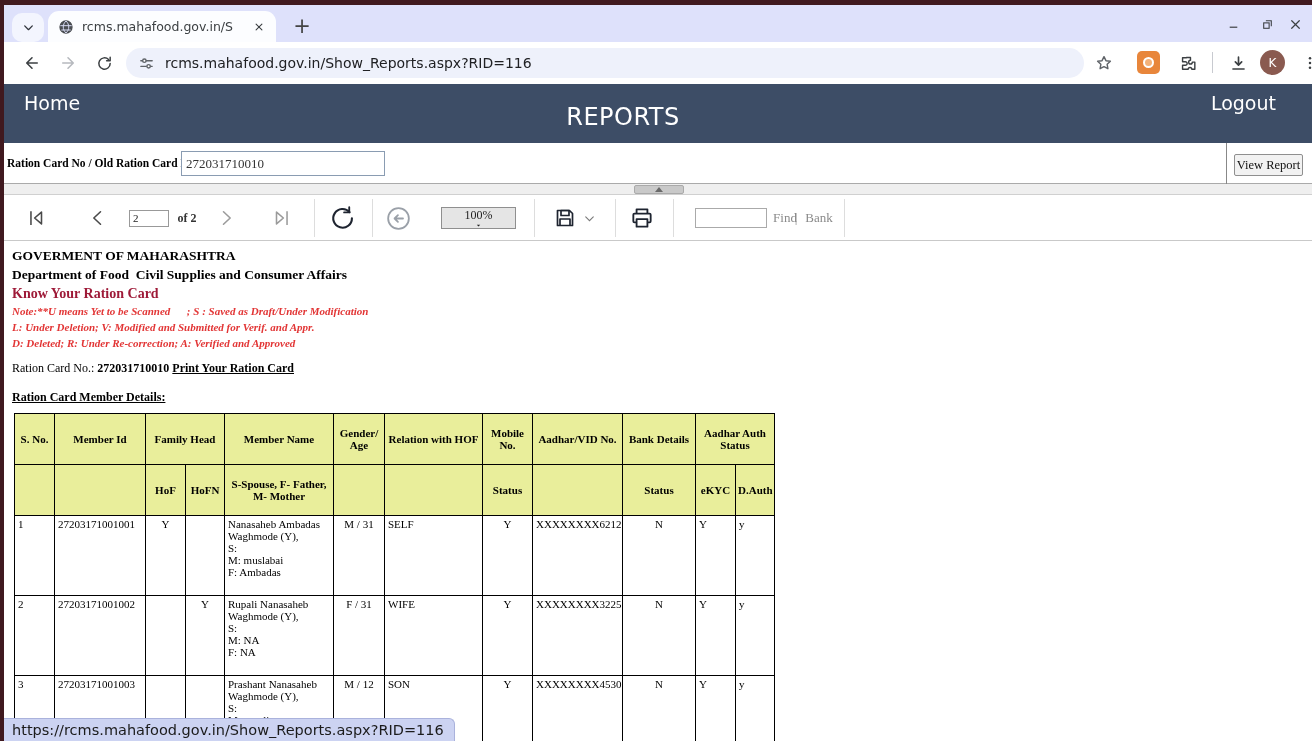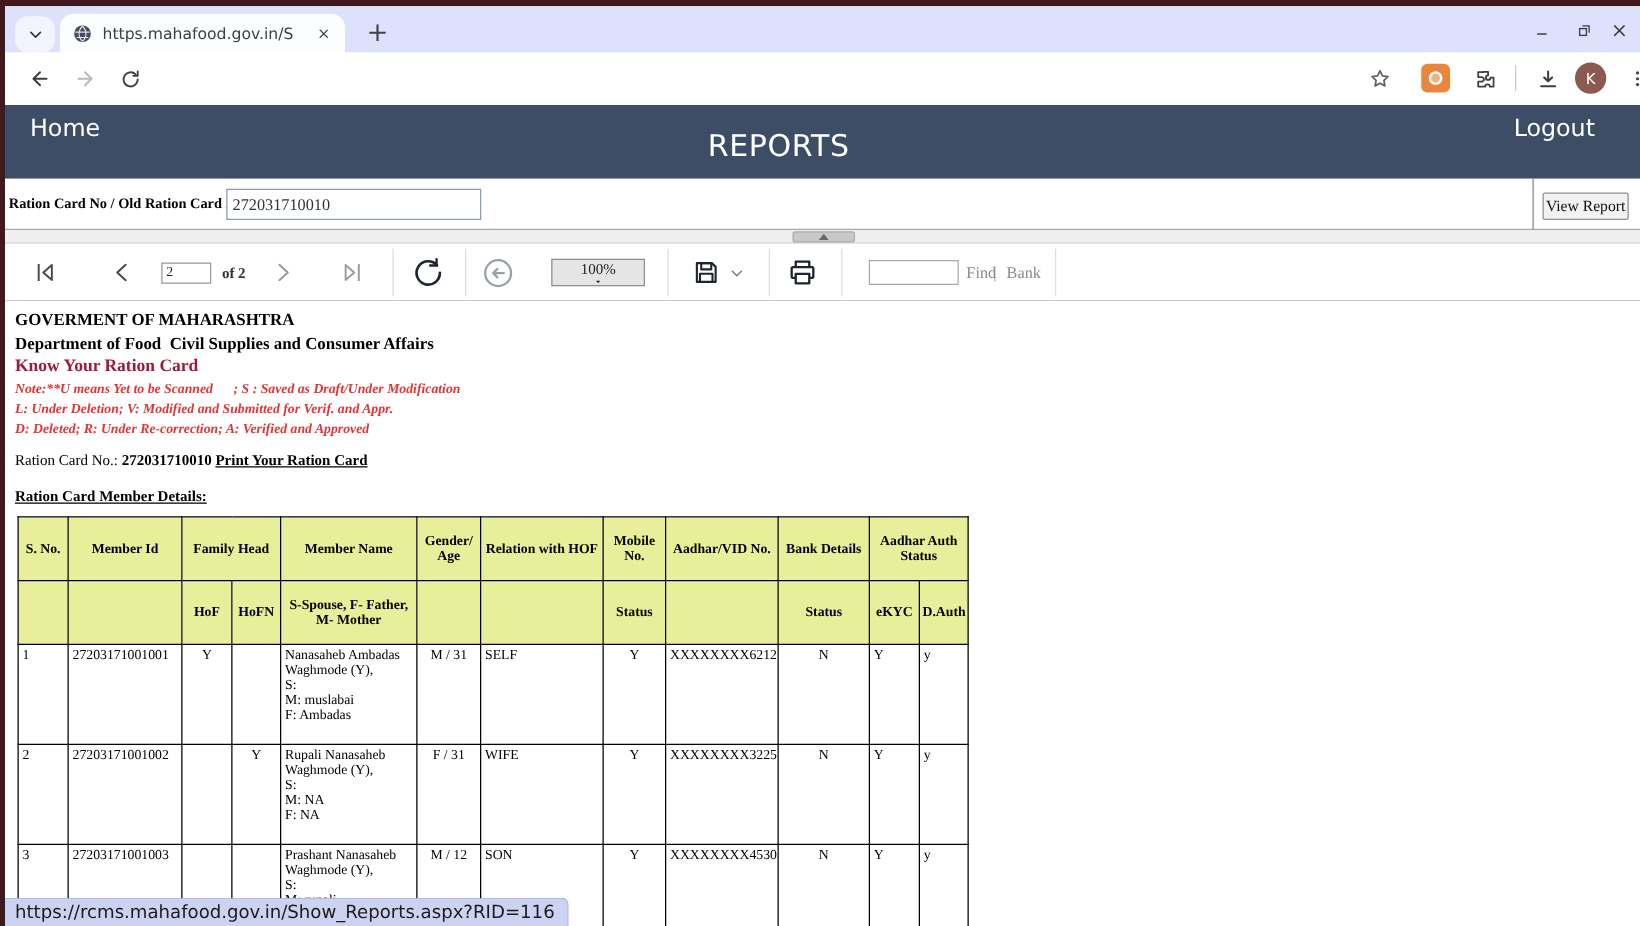--- a/index.html
+++ b/index.html
@@ -109,21 +109,21 @@
     </span>
   </div>
   <div class="tab">
     <span>
       <svg width="16" height="16" viewBox="0 0 24 24" fill="none" stroke="#4a4d52" stroke-width="2">
           <circle cx="12" cy="12" r="9" fill="#4a4d52" stroke="none"></circle>
           <circle cx="12" cy="12" r="9" stroke="#4a4d52"></circle>
           <path d="M3.5 10h17M5 16.5h14M12 3c-5.5 5-5.5 13 0 18M12 3c5.5 5 5.5 13 0 18" stroke="#dee1fb" stroke-width="1.4"></path>
         </svg>
     </span>
-    <span class="tab-title">https.mahafood.gov.in/S</span>
+    <span class="tab-title">rcms.mahafood.gov.in/S</span>
     <span class="tab-close">
       <svg width="10" height="10" viewBox="0 0 24 24" fill="none" stroke="#3c4043" stroke-width="2.6" stroke-linecap="round">
           <path d="M5 5l14 14M19 5L5 19"></path>
         </svg>
     </span>
   </div>
   <div class="new-tab">+</div>
   <div class="win-controls">
     <span class="win-btn" style="left:0;">
       <svg width="13" height="13" viewBox="0 0 24 24" stroke="#3c4043" stroke-width="2.2">
@@ -154,20 +154,30 @@
     <svg width="18" height="18" viewBox="0 0 24 24" fill="none" stroke="#b6b9be" stroke-width="2.1" stroke-linecap="round" stroke-linejoin="round">
         <path d="M5 12h13M12 5l7 7-7 7"></path>
       </svg>
   </span>
   <span class="nav-ico" style="left:88px;">
     <svg width="17" height="17" viewBox="0 0 24 24" fill="none" stroke="#3c4043" stroke-width="2.1" stroke-linecap="round" stroke-linejoin="round">
         <path d="M20 12a8 8 0 1 1-2.3-5.6"></path>
         <path d="M20 3v5h-5" fill="none"></path>
       </svg>
   </span>
+  <div class="omnibox">
+    <span>
+      <svg width="17" height="17" viewBox="0 0 24 24" fill="none" stroke="#5f6368" stroke-width="2" stroke-linecap="round">
+          <path d="M4 8h16M4 16h16"></path>
+          <circle cx="9" cy="8" r="2.4" fill="#fff" stroke="#5f6368"></circle>
+          <circle cx="15" cy="16" r="2.4" fill="#fff" stroke="#5f6368"></circle>
+        </svg>
+    </span>
+    <span class="url">rcms.mahafood.gov.in/Show_Reports.aspx?RID=116</span>
+  </div>
   <span class="right-ico" style="left:1088px;">
     <svg width="18" height="18" viewBox="0 0 24 24" fill="none" stroke="#5f6368" stroke-width="1.9" stroke-linejoin="round">
         <path d="M12 3.5l2.6 5.4 5.9.8-4.3 4.1 1 5.8L12 16.8l-5.2 2.8 1-5.8-4.3-4.1 5.9-.8z"></path>
       </svg>
   </span>
   <span class="ext-orange">
       <span class="ring"></span>
     </span>
   <span class="right-ico" style="left:1172px;">
     <svg width="19" height="19" viewBox="0 0 24 24" fill="none" stroke="#3c4043" stroke-width="1.8" stroke-linejoin="round">

